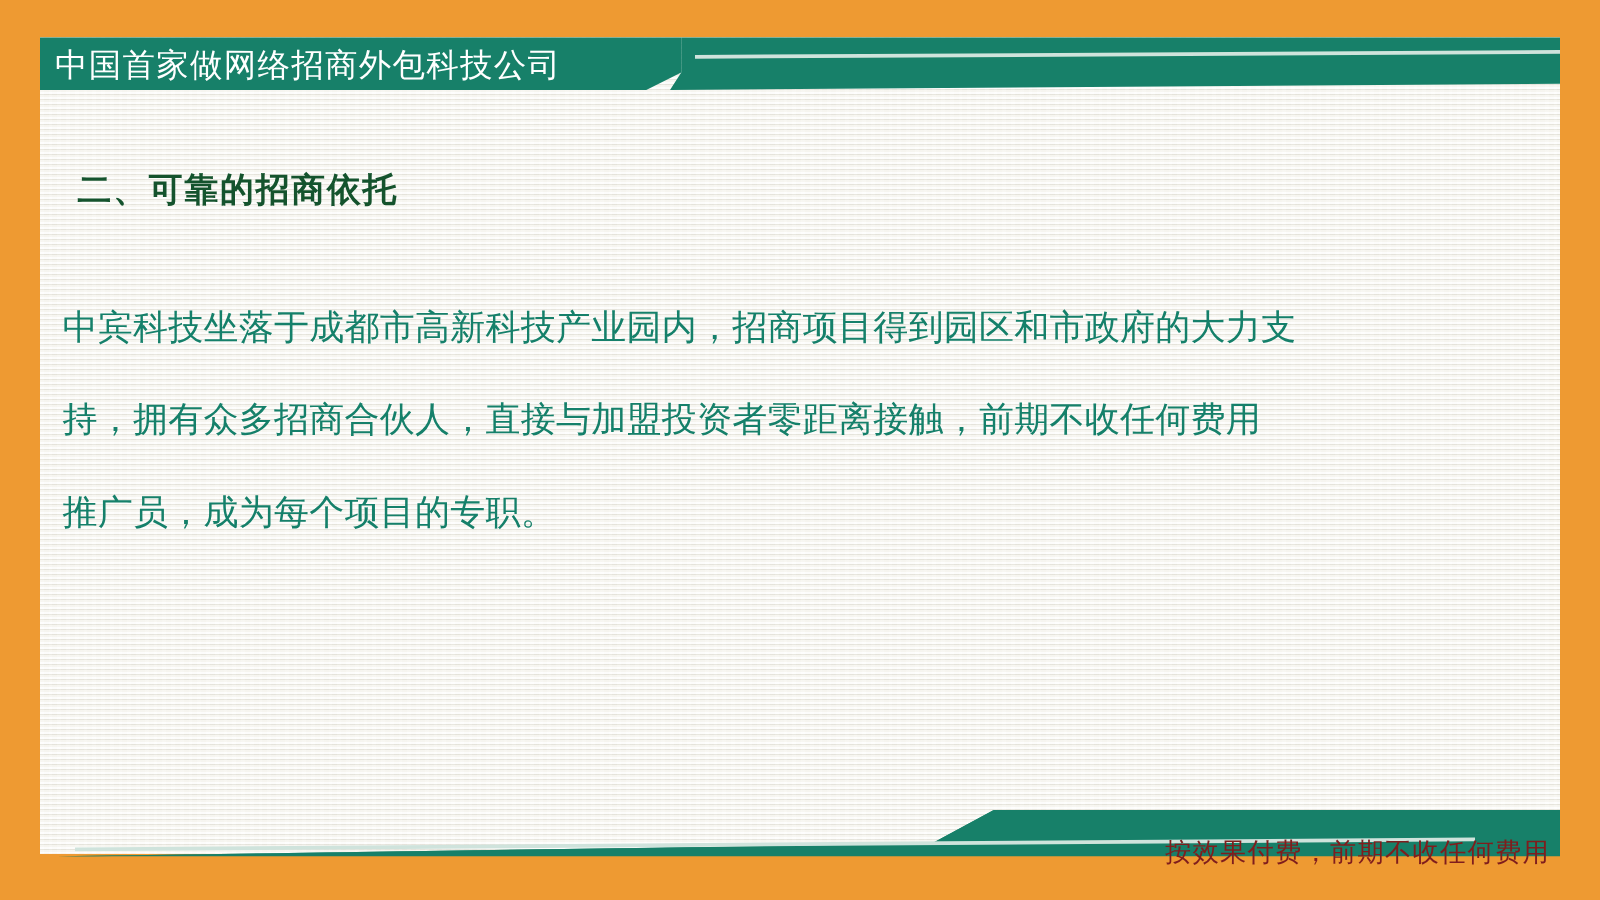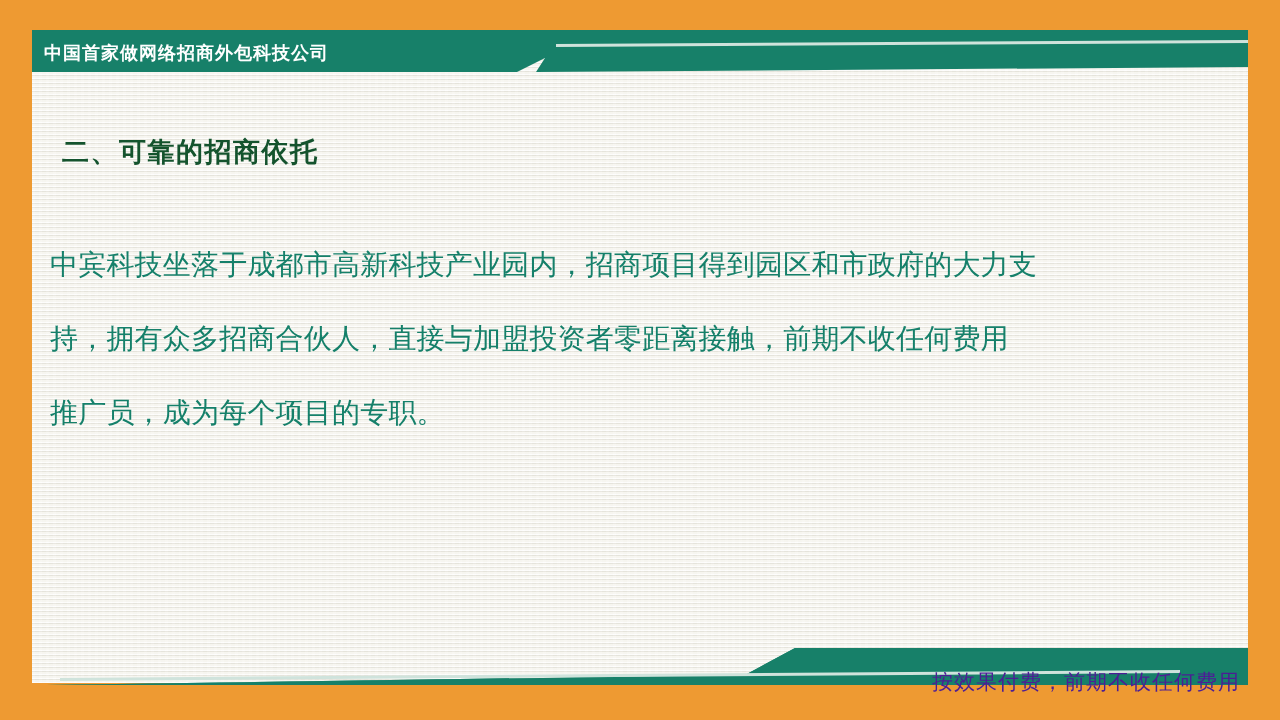--- a/index.html
+++ b/index.html
@@ -55,22 +55,22 @@
   #header-zone svg { display: block; }
 
   #header-title {
     position: absolute;
     left: 44px;
     top: 38px;
     width: 480px;
     height: 30px;
     line-height: 30px;
     color: #FFFFFF;
-    font-size: 18px;
-    font-weight: bold;
+    font-size: 26px;
+    font-weight: normal;
     letter-spacing: 1px;
     white-space: nowrap;
   }
 
   
   #section-heading {
     position: absolute;
     left: 62px;
     top: 134px;
     color: #14532d;
@@ -79,21 +79,21 @@
     letter-spacing: 1.5px;
     white-space: nowrap;
   }
 
   #body-paragraph {
     position: absolute;
     left: 50px;
     top: 228px;
     width: 1140px;
     color: #15806A;
-    font-family: Liberation Serif, serif;
+    font-family: Liberation Mono, monospace;
     font-size: 28px;
     line-height: 74px;
     letter-spacing: 0.2px;
     text-align: justify;
     text-justify: inter-character;
   }
   #body-paragraph .ln {
     display: block;
     white-space: nowrap;
   }
@@ -106,21 +106,21 @@
     width: 1280px;
     height: 100px;
     pointer-events: none;
   }
   #footer-zone svg { display: block; }
 
   #footer-text {
     position: absolute;
     right: 40px;
     bottom: 24px;
-    color: #4c1d95;
+    color: #7f1d1d;
     font-size: 21px;
     letter-spacing: 1px;
     white-space: nowrap;
   }
 </style>
 </head>
 <body>
 
 <div id="slide">
 

